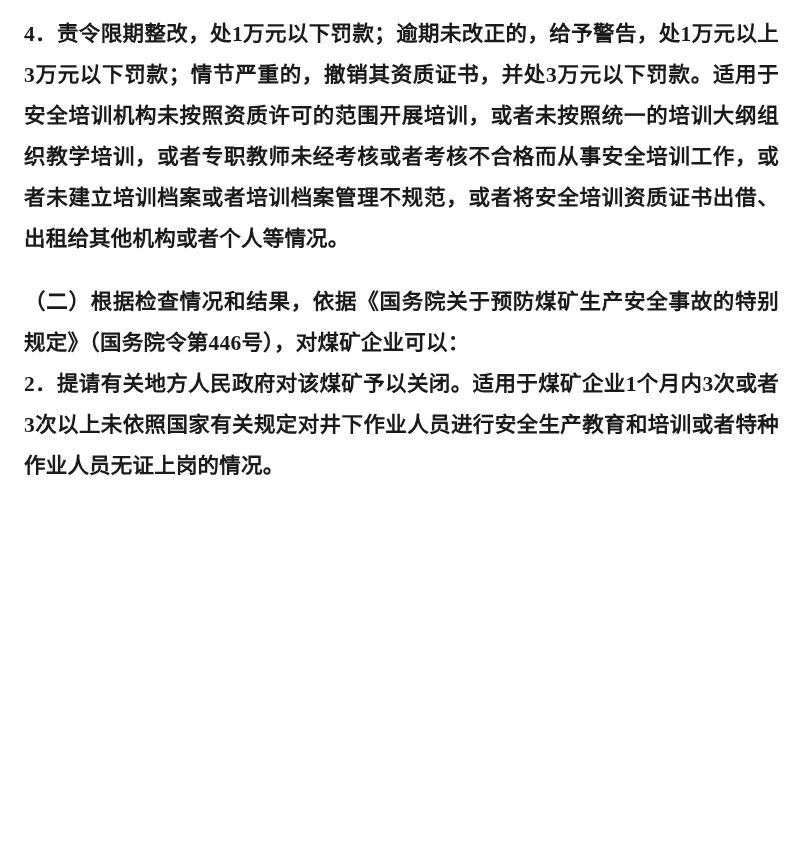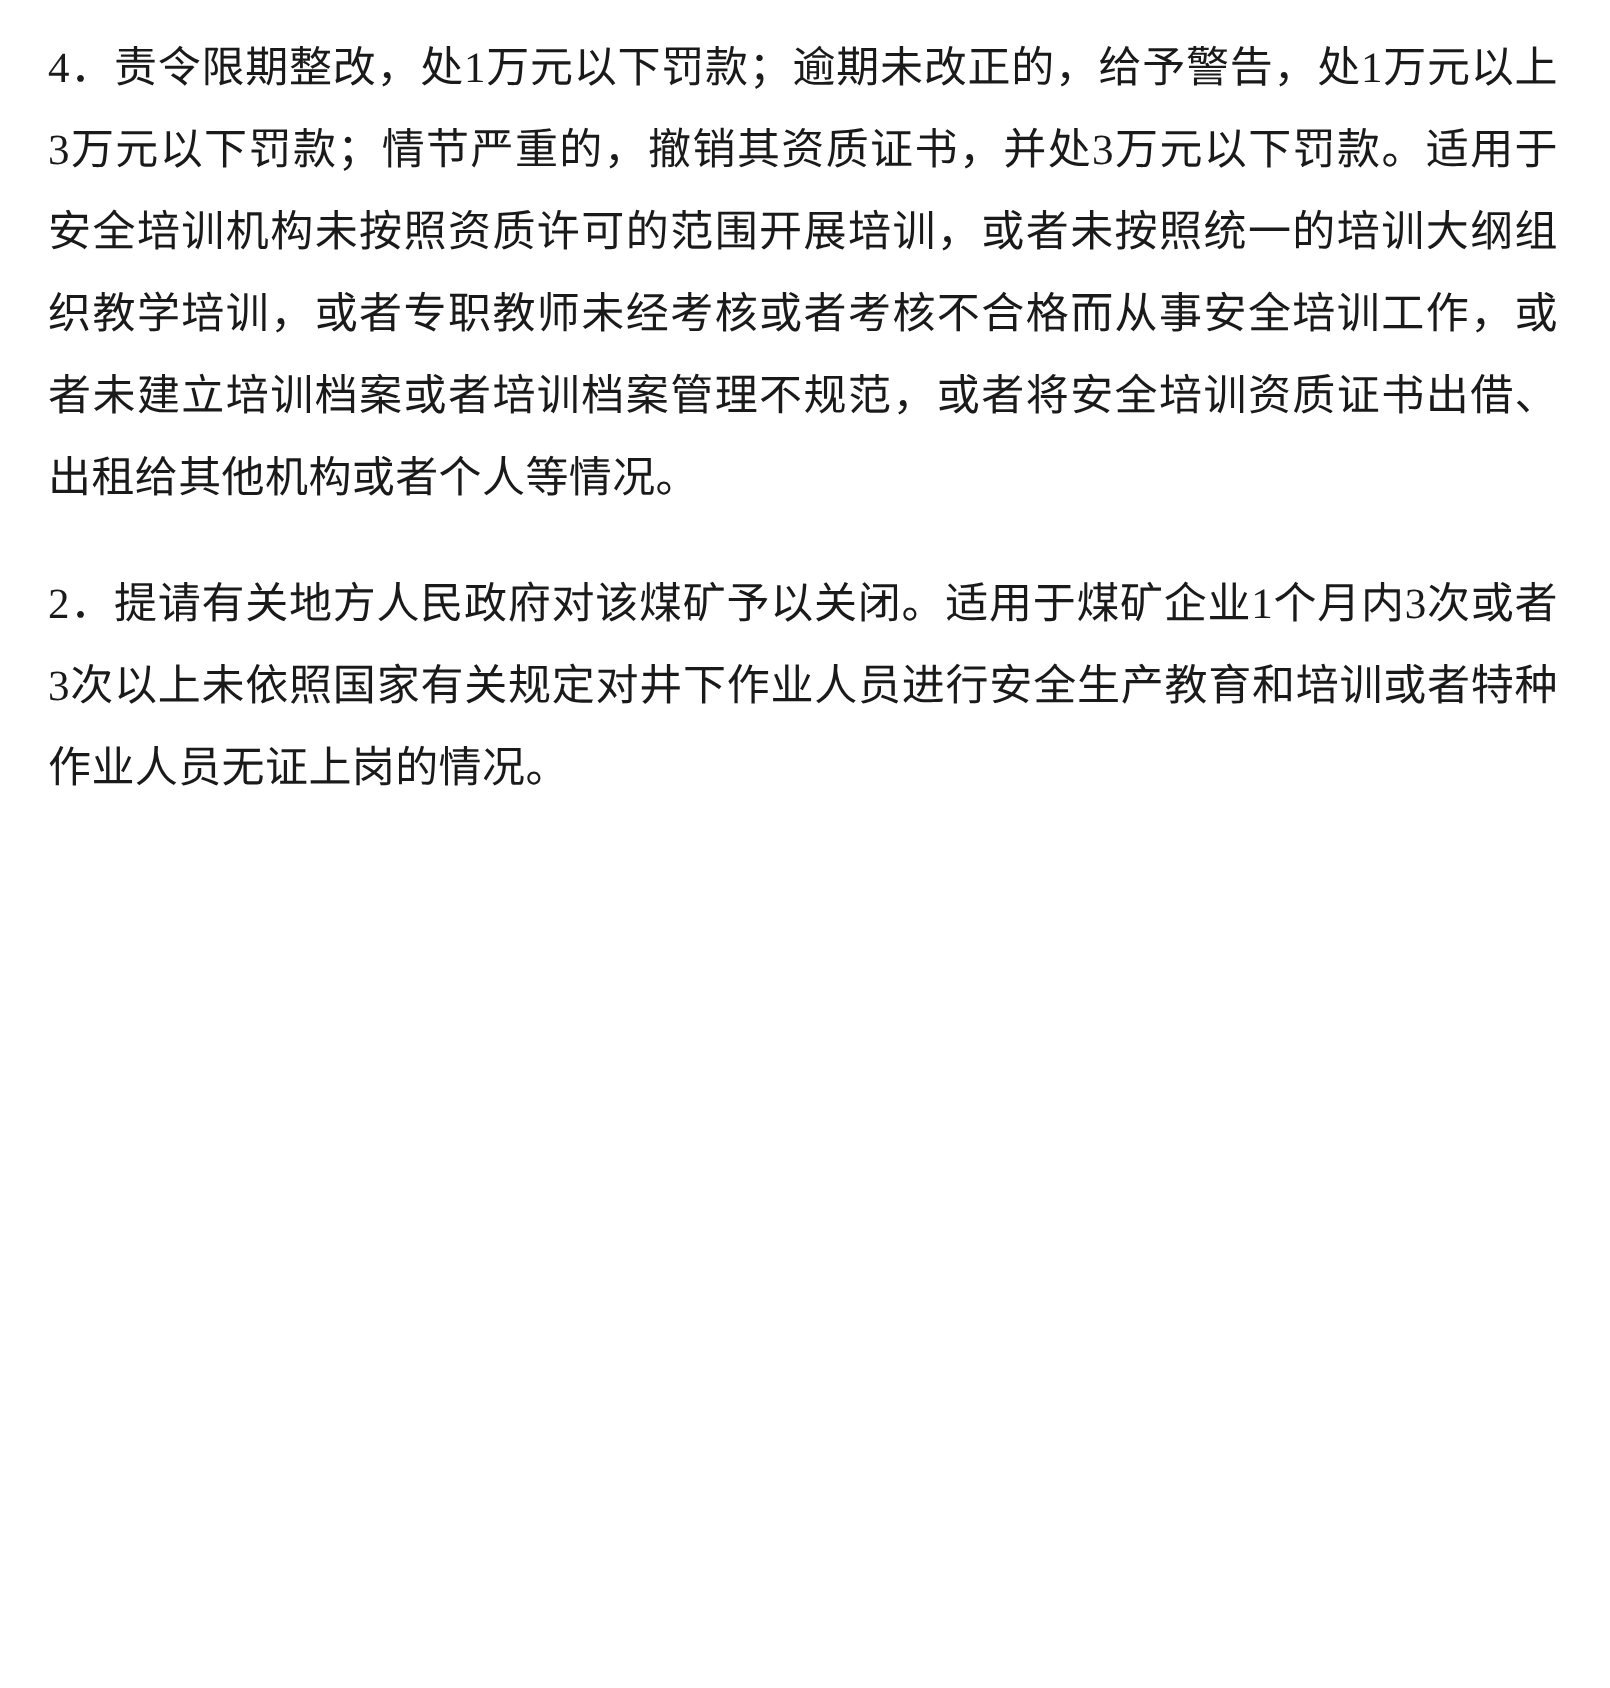--- a/index.html
+++ b/index.html
@@ -22,30 +22,32 @@
     background: #ffffff;
   }
   .para {
     font-size: 21.5px;
     line-height: 41px;
     letter-spacing: 0.2px;
     text-align: justify;
     text-justify: inter-character;
     margin: 0 0 22px 0;
     word-break: break-all;
+    font-weight: bold;
   }
   .para:last-child {
     margin-bottom: 0;
   }
   .para.tight {
     margin-bottom: 0;
   }
   .indent {
     text-indent: 0;
   }
 </style>
 </head>
 <body>
 
 <div class="page">
   <p class="para">4．责令限期整改，处1万元以下罚款；逾期未改正的，给予警告，处1万元以上3万元以下罚款；情节严重的，撤销其资质证书，并处3万元以下罚款。适用于安全培训机构未按照资质许可的范围开展培训，或者未按照统一的培训大纲组织教学培训，或者专职教师未经考核或者考核不合格而从事安全培训工作，或者未建立培训档案或者培训档案管理不规范，或者将安全培训资质证书出借、出租给其他机构或者个人等情况。</p>
+  <p class="para tight indent">（二）根据检查情况和结果，依据《国务院关于预防煤矿生产安全事故的特别规定》（国务院令第446号），对煤矿企业可以：</p>
   <p class="para">2．提请有关地方人民政府对该煤矿予以关闭。适用于煤矿企业1个月内3次或者3次以上未依照国家有关规定对井下作业人员进行安全生产教育和培训或者特种作业人员无证上岗的情况。</p>
 </div>
 
 </body></html>

